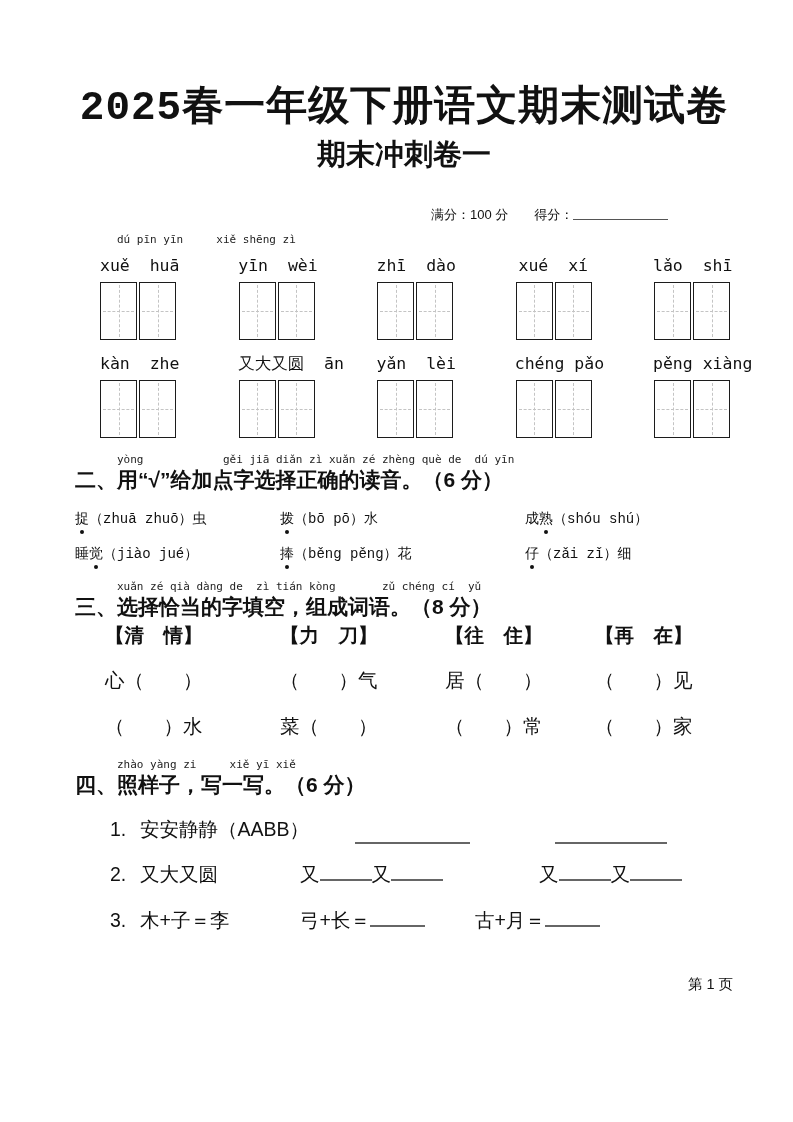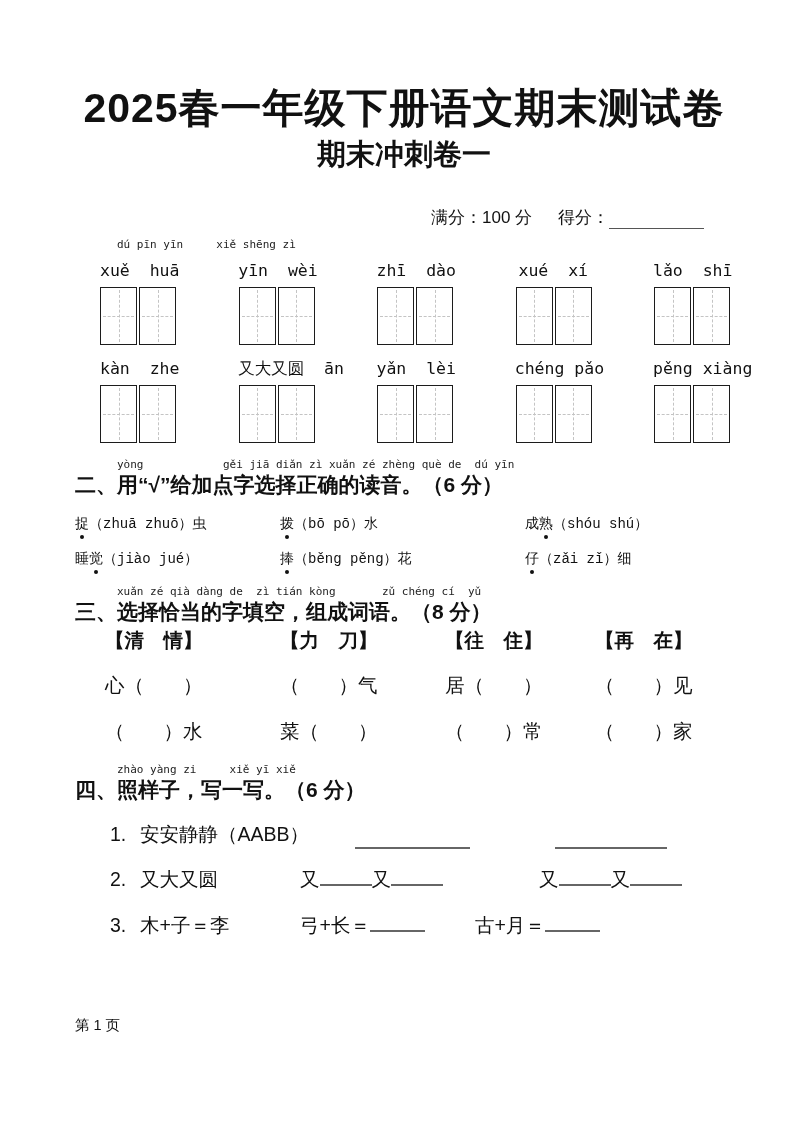--- a/index.html
+++ b/index.html
@@ -4,24 +4,24 @@
 <style>
   * { margin:0; padding:0; box-sizing:border-box; }
   html,body { background:#fff; }
   body {
     width:793px; height:1122px; overflow:hidden;
     font-family:"Liberation Sans","DejaVu Sans",sans-serif;
     color:#111;
   }
   .sheet { padding:86px 60px 0 75px; }
 
-  .title { text-align:center; font-size:41px; font-weight:900; letter-spacing:1px; line-height:1.1; }
+  .title { text-align:center; font-size:41px; font-weight:900; letter-spacing:1px; line-height:1.1;font-family:Liberation Mono, monospace; }
   .subtitle { text-align:center; font-size:29px; font-weight:800; margin-top:6px; line-height:1.2; }
 
-  .score-line { margin-top:34px; padding-left:356px; font-size:17px; display:flex; align-items:flex-end; }
+  .score-line { margin-top:34px; padding-left:356px; font-size:13px; display:flex; }
   .score-line .gap { display:inline-block; width:26px; }
   .score-underline { display:inline-block; width:95px; border-bottom:1.5px solid #555; height:1.1em; }
 
   .section { margin-top:16px; }
   .sec-pinyin { margin-left:42px; font-size:11px; color:#222; white-space:pre; line-height:1.1;
                 font-family:"DejaVu Sans Mono","Liberation Mono",monospace; }
   .sec-heading { font-size:21px; font-weight:800; line-height:1.35; }
 
   
   .py-row, .grid-row { margin-left:25px; width:630px; display:flex; justify-content:space-between; }
@@ -51,21 +51,21 @@
   
   .q4row { margin-left:35px; margin-top:16px; display:flex; align-items:flex-end;
            font-size:19.5px; line-height:1.5; }
   .q4num { width:30px; }
   .q4ex-wide { width:215px; }
   .q4ex { width:160px; }
   .blank { display:inline-block; border-bottom:2px solid #666; height:1.05em; }
   .w115 { width:115px; } .w112 { width:112px; } .w52 { width:52px; } .w55 { width:55px; }
   .ml85 { margin-left:85px; } .ml96 { margin-left:96px; } .ml50 { margin-left:50px; }
 
-  .footer { margin-top:76px; text-align:left; font-size:14.5px; color:#111; }
+  .footer { margin-top:40px; text-align:right; font-size:14.5px; color:#111; }
 </style>
 </head>
 <body>
 
 <div class="sheet">
 
   <div class="title">2025春一年级下册语文期末测试卷</div>
   <div class="subtitle">期末冲刺卷一</div>
 
   <div class="score-line">

